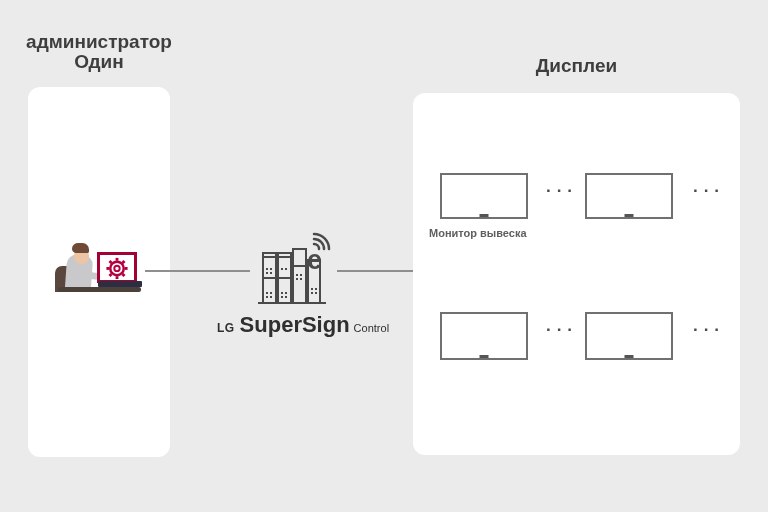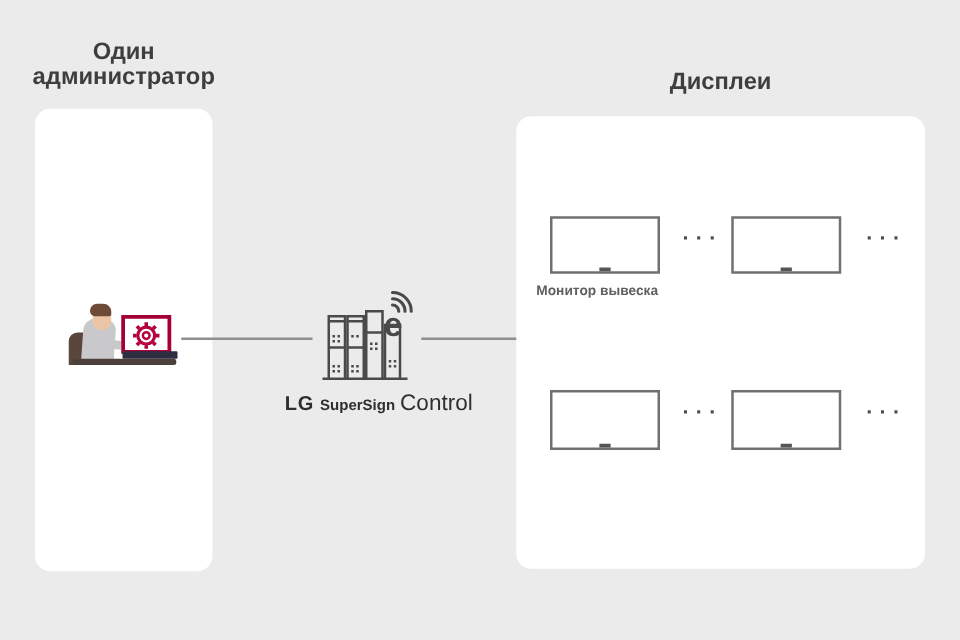--- a/index.html
+++ b/index.html
@@ -22,23 +22,23 @@
   .hline-1{left:145px;top:270px;width:105px;}
   .hline-2{left:337px;top:270px;width:296px;}
   .vline{position:absolute;width:2px;background:#8f8f8f;}
   .vline-1{left:486px;top:247px;height:48px;}
   .vline-2{left:631px;top:247px;height:48px;}
 
   
   .server-wrap{position:absolute;left:254px;top:232px;width:82px;height:78px;}
   .logo{position:absolute;left:208px;top:312px;width:190px;text-align:center;
     color:#2f2f2f;white-space:nowrap;}
-  .logo .lg{font-weight:bold;font-size:16px;letter-spacing:0.5px;}
-  .logo .ss{font-weight:bold;font-size:12px;margin-left:5px;}
-  .logo .ctrl{font-weight:normal;font-size:18px;margin-left:4px;}
+  .logo .lg{font-weight:bold;font-size:12px;letter-spacing:0.5px;}
+  .logo .ss{font-weight:bold;font-size:22px;margin-left:5px;}
+  .logo .ctrl{font-weight:normal;font-size:11px;margin-left:4px;}
 
   
   .monitor{position:absolute;width:88px;background:#ffffff;border:2px solid #707070;
     box-sizing:border-box;}
   .monitor .stand{position:absolute;left:50%;bottom:0;transform:translateX(-50%);
     width:9px;height:3px;background:#555555;}
   .m-r1{height:46px;top:80px;}
   .m-r2{height:48px;top:219px;}
   .m-c1{left:27px;}
   .m-c2{left:172px;}
@@ -70,22 +70,22 @@
     border-radius:1px;}
   .desk{left:30px;top:200px;width:83px;height:5px;background:#4c413a;
     border-radius:2px;}
 </style>
 </head>
 <body>
 
 <div class="stage">
 
   <div class="section-title title-left">
+    <div>администратор</div>
     <div>Один</div>
-    <div>администратор</div>
   </div>
 
   <div class="section-title title-right">Дисплеи</div>
 
   <div class="panel panel-left">
     <div class="illu">
       <div class="chair"></div>
       <div class="person-body"></div>
       <div class="person-arm"></div>
       <div class="person-head"></div>

